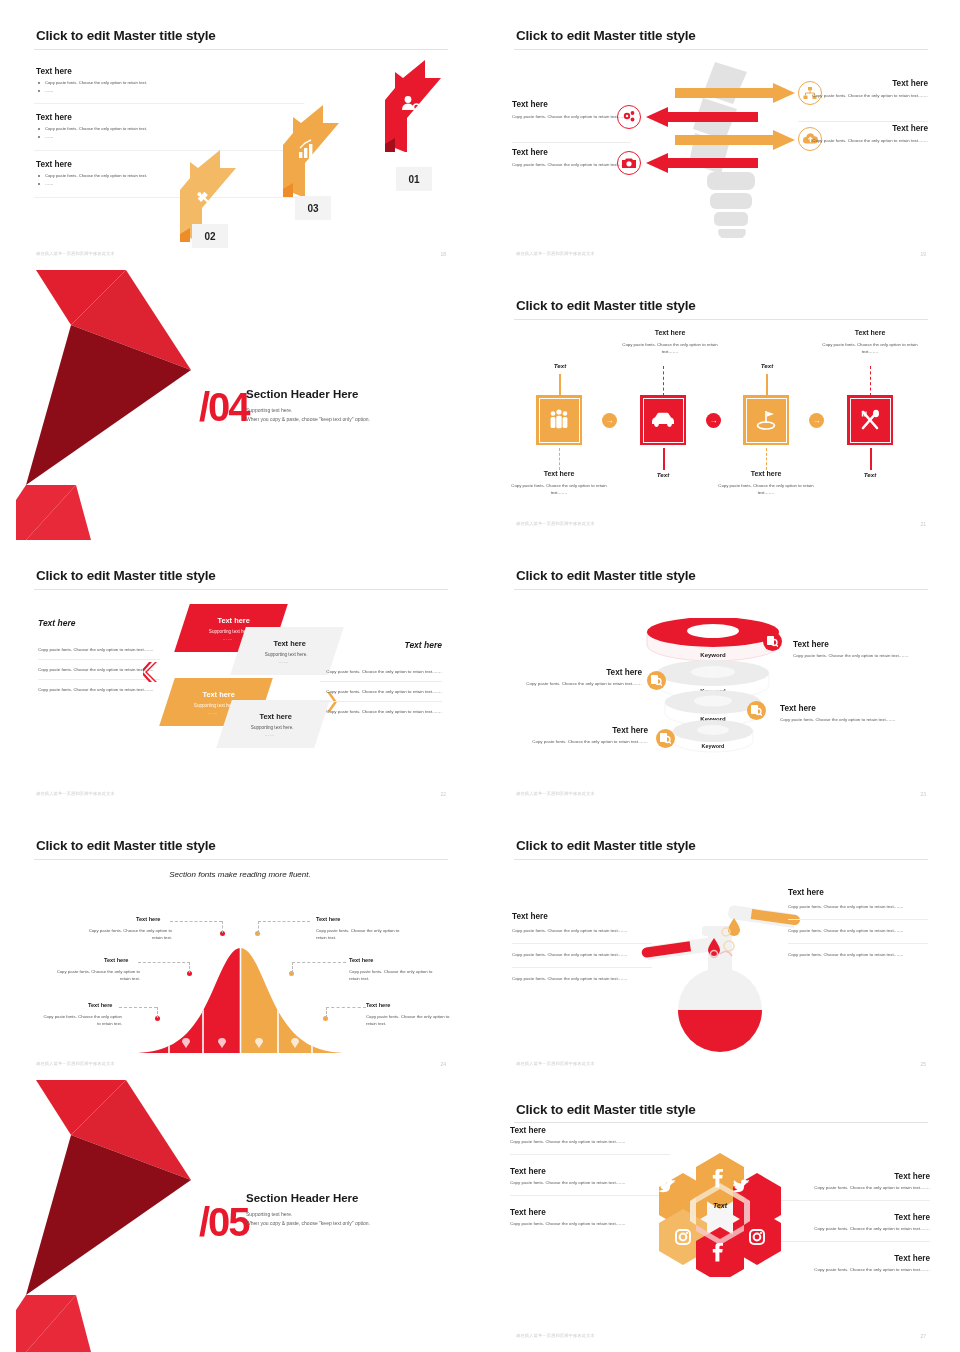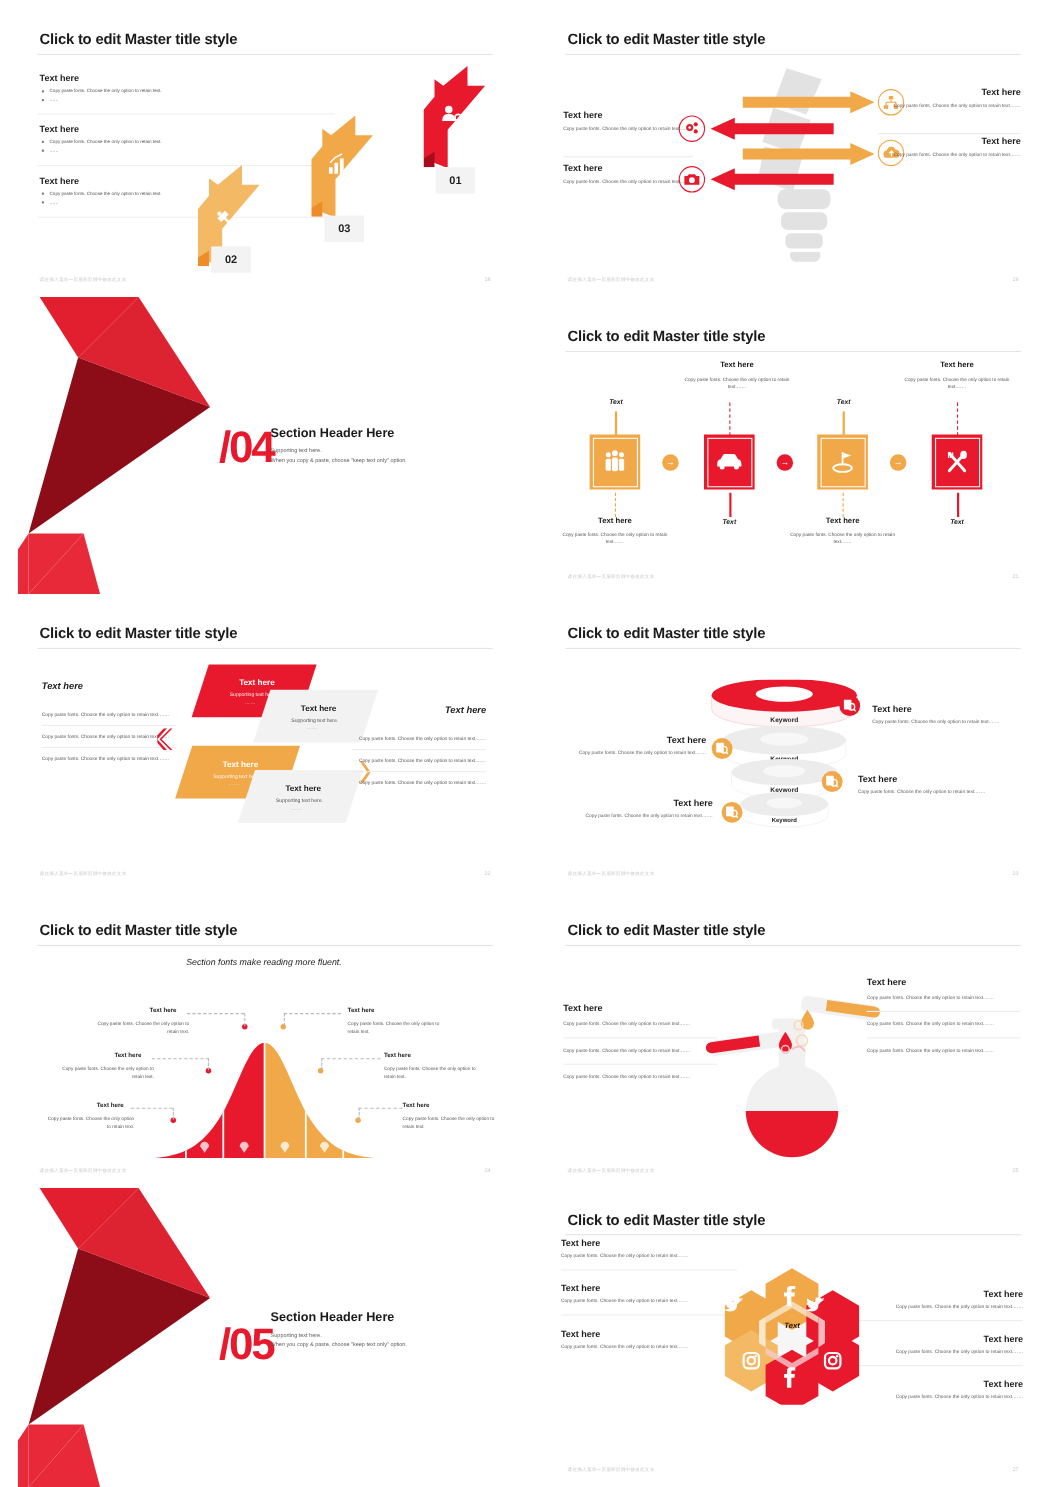--- a/index.html
+++ b/index.html
@@ -204,21 +204,21 @@
 
     <svg class="arrow-unit" style="left:385px; top:60px;" width="70" height="92" viewBox="0 0 70 92">
       <polygon points="20,92 0,84 0,40 10,28 10,12 18,18 40,0 40,18 56,18 22,58 22,92" fill="#e8192c"></polygon>
       <polygon points="0,84 10,78 10,92 0,92" fill="#a50d1c"></polygon>
       <g fill="#ffffff" transform="translate(17,36)">
         <circle cx="6" cy="3.5" r="3.4"></circle>
         <path d="M0 14 Q0 7.5 6 7.5 Q12 7.5 12 14 Z"></path>
         <circle cx="14.5" cy="11" r="3" fill="none" stroke="#fff" stroke-width="1.5"></circle>
       </g>
     </svg>
-    <div class="arrow-label" style="left:396px; top:152px; width:36px; height:24px;">01</div>
+    <div class="arrow-label" style="left:396px; top:167px; width:36px; height:24px;">01</div>
 
     <div class="footer-note">请在插入菜单一页眉和页脚中修改此文本</div>
     <div class="page-num">18</div>
   </div>
 
   <div class="slide">
     <div class="slide-title">Click to edit Master title style</div>
     <div class="title-rule"></div>
 
     <svg class="bulb-wrap" viewBox="0 0 110 185">

